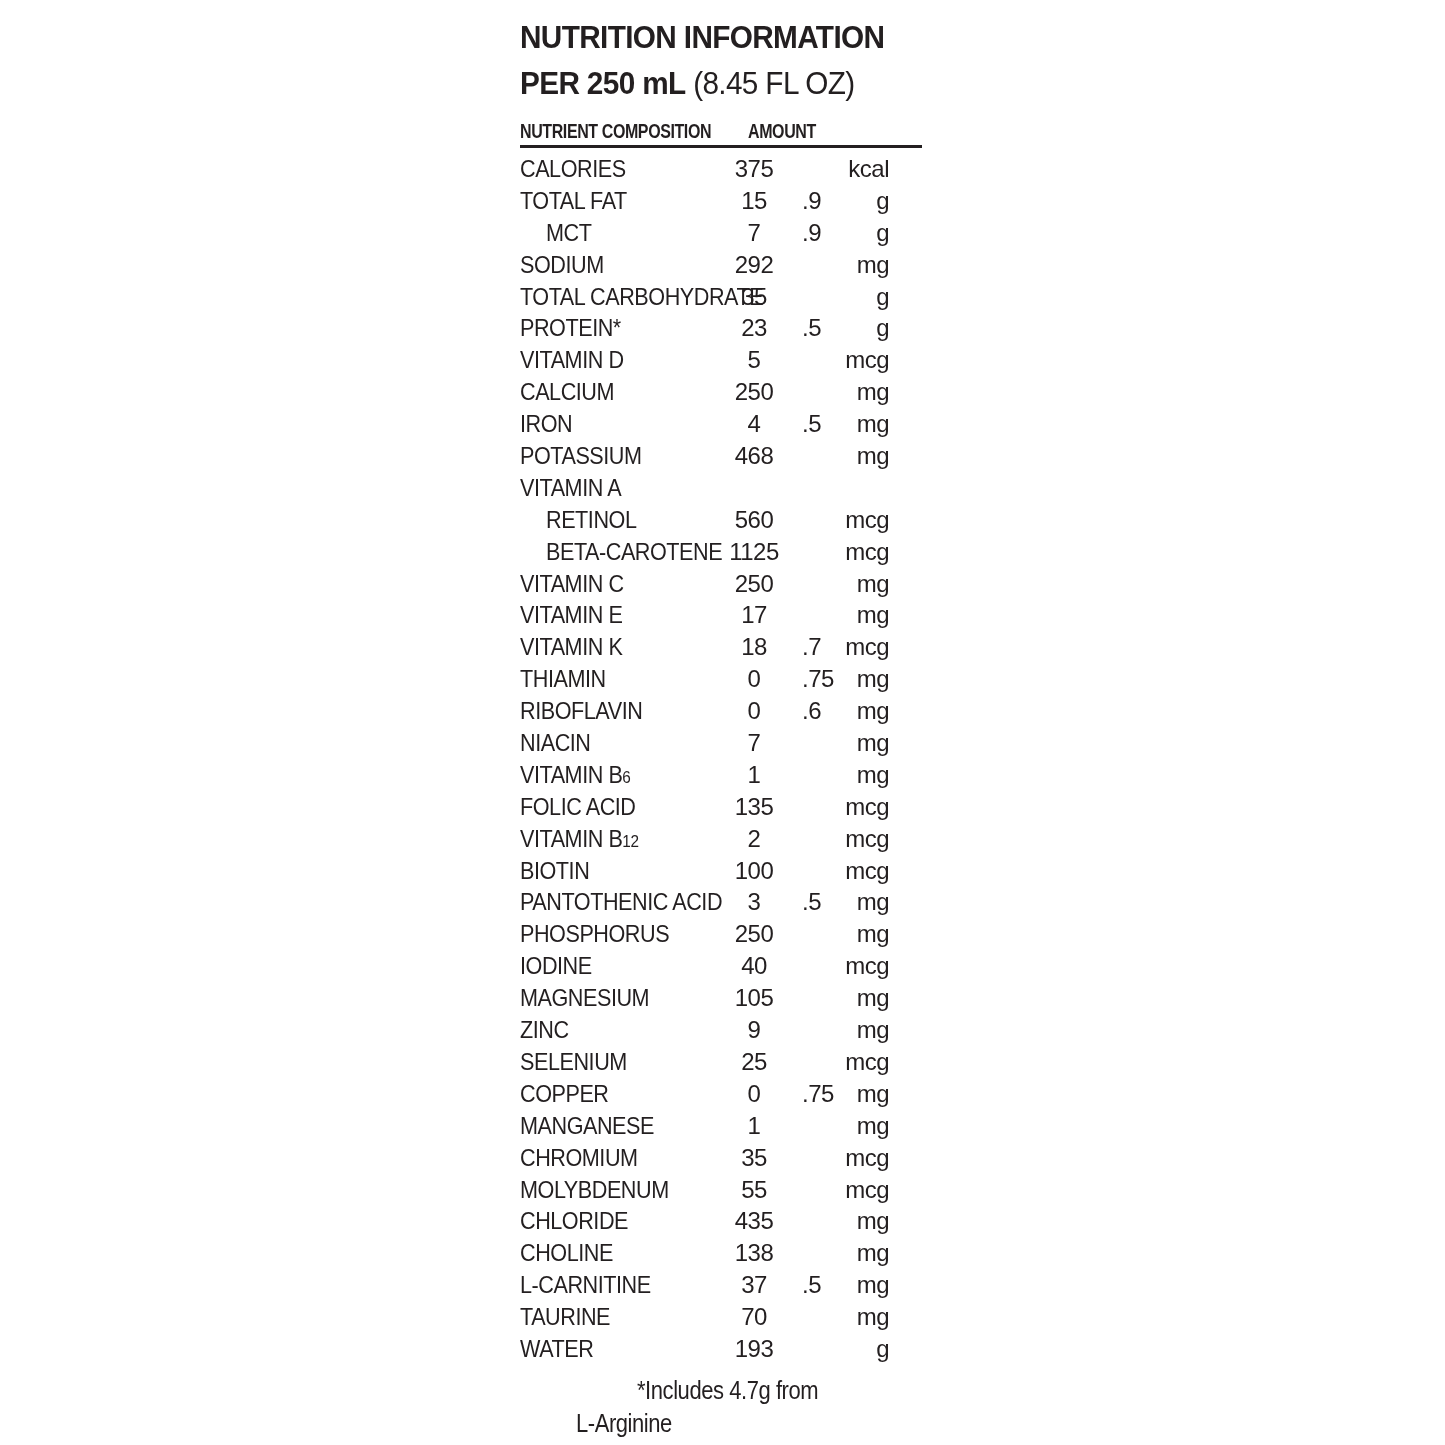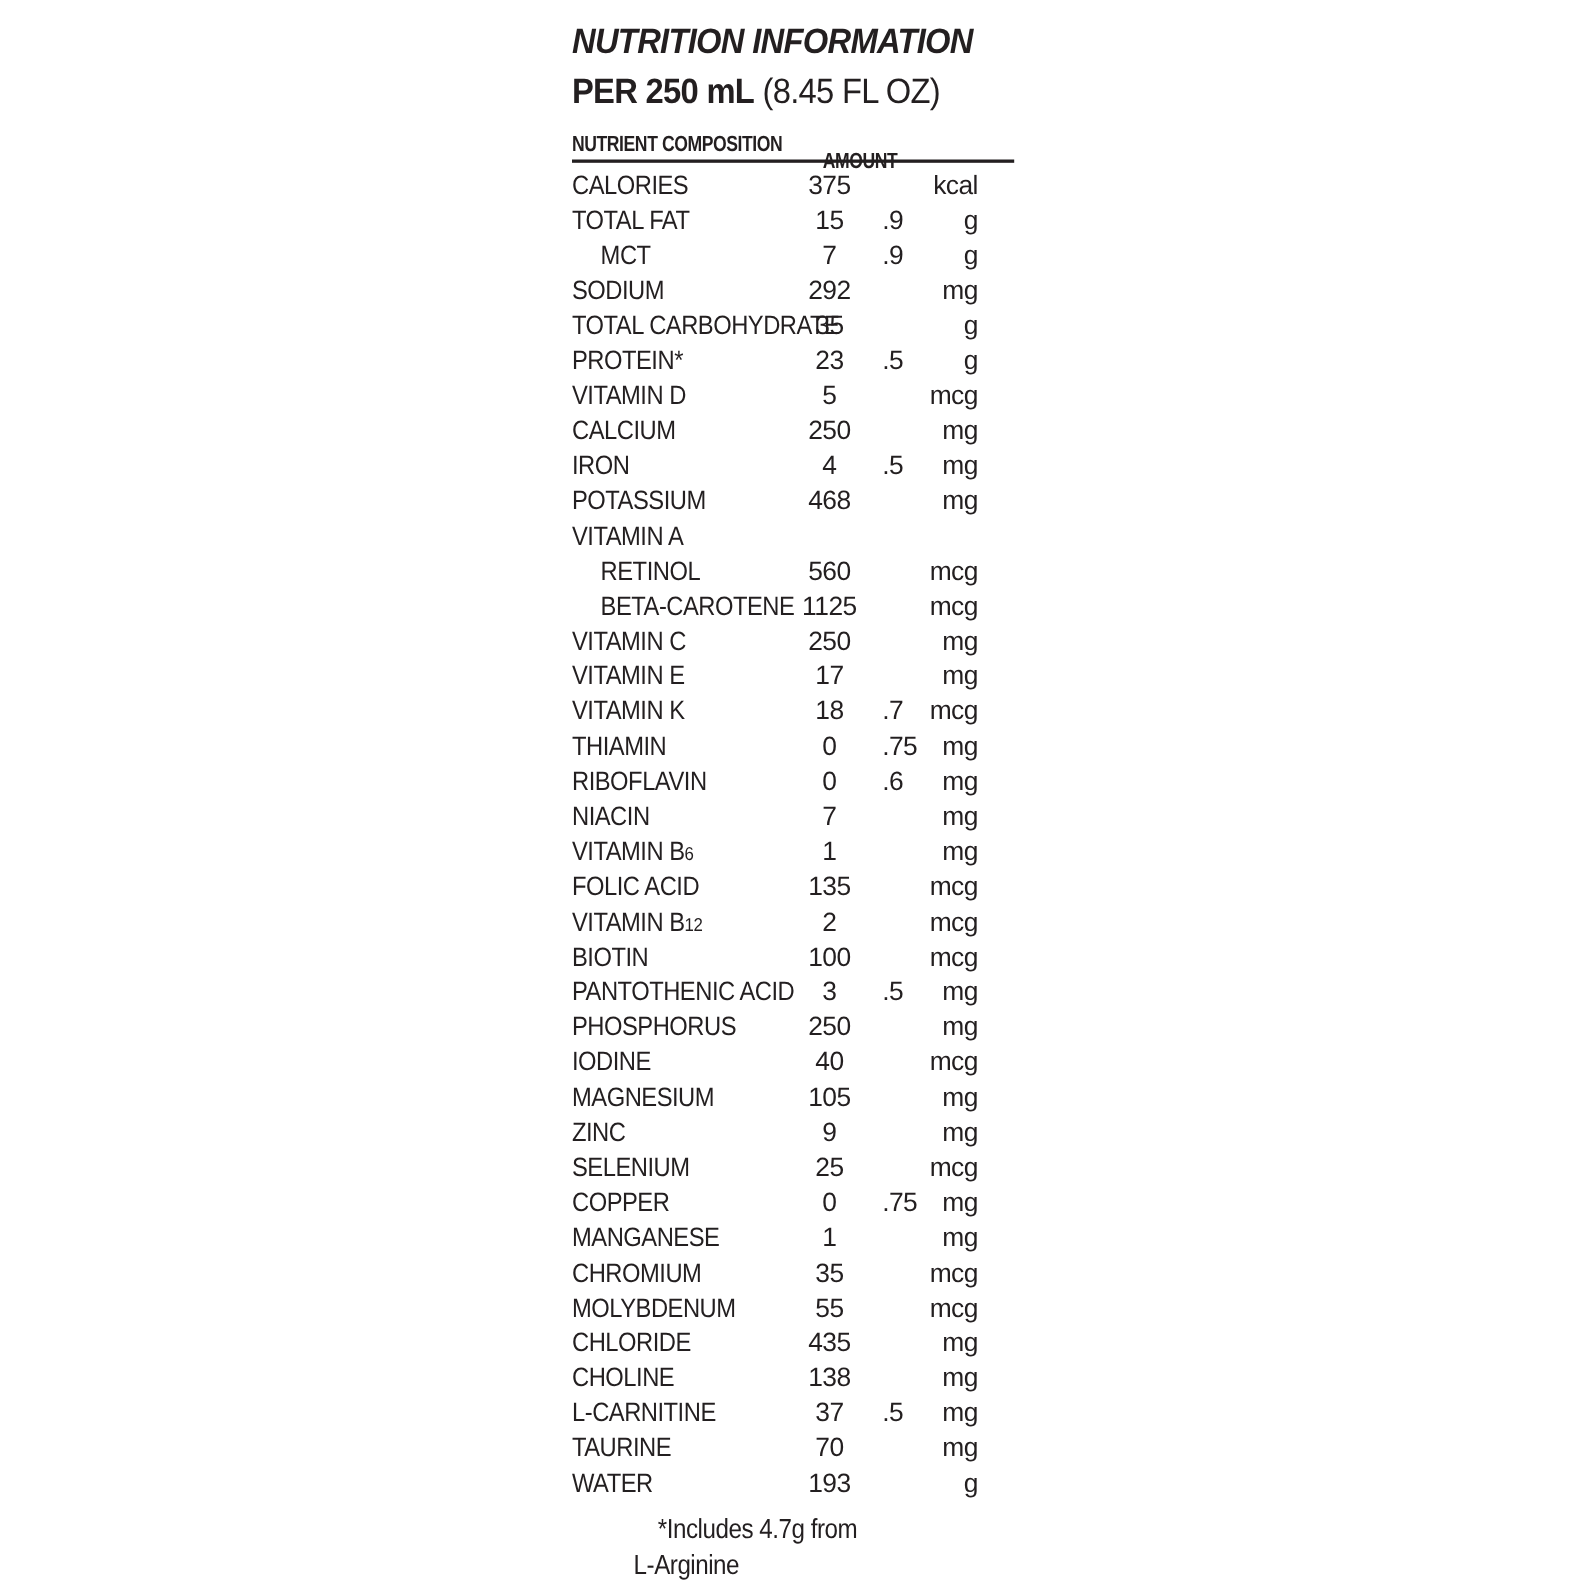--- a/index.html
+++ b/index.html
@@ -21,21 +21,20 @@
   .cond {
     display: inline-block;
     transform-origin: 0 50%;
     white-space: nowrap;
   }
   .title {
     font-size: 32px;
     font-weight: 700;
     line-height: 34px;
     letter-spacing: -0.7px;
-    font-style: italic;
   }
   .title .cond { transform: scaleX(0.93); }
   .serving {
     font-size: 32px;
     line-height: 34px;
     letter-spacing: -0.7px;
     margin-top: 12px;
   }
   .serving .cond { transform: scaleX(0.93); }
   .serving .bold { font-weight: 700; }
@@ -45,21 +44,21 @@
     height: 22px;
     font-size: 20px;
     font-weight: 700;
     line-height: 22px;
     letter-spacing: -0.5px;
   }
   .cols .cond { transform: scaleX(0.8); }
   .cols .amount {
     position: absolute;
     left: 228px;
-    top: 16px;
+    top: 0;
   }
   .rule {
     margin-top: 3px;
     border-top: 3px solid #231f20;
   }
   .rows { margin-top: 5px; }
   .row {
     display: grid;
     grid-template-columns: 186px 96px 34px 86px;
     height: 31.9px;
@@ -78,21 +77,21 @@
     vertical-align: baseline;
     line-height: 0;
   }
   .footnote {
     margin-top: 9px;
     font-size: 25px;
     line-height: 33px;
     letter-spacing: -0.5px;
   }
   .footnote .cond { transform: scaleX(0.88); }
-  .fn1 { margin-left: 78px; }
+  .fn1 { margin-left: 117px; }
   .fn2 { margin-left: 56px; }
 </style>
 </head>
 <body style="background: rgb(255, 255, 255); color: rgb(35, 31, 32);">
 
 <div class="label">
   <div class="title">
     <span class="cond">NUTRITION INFORMATION</span>
   </div>
   <div class="serving">

